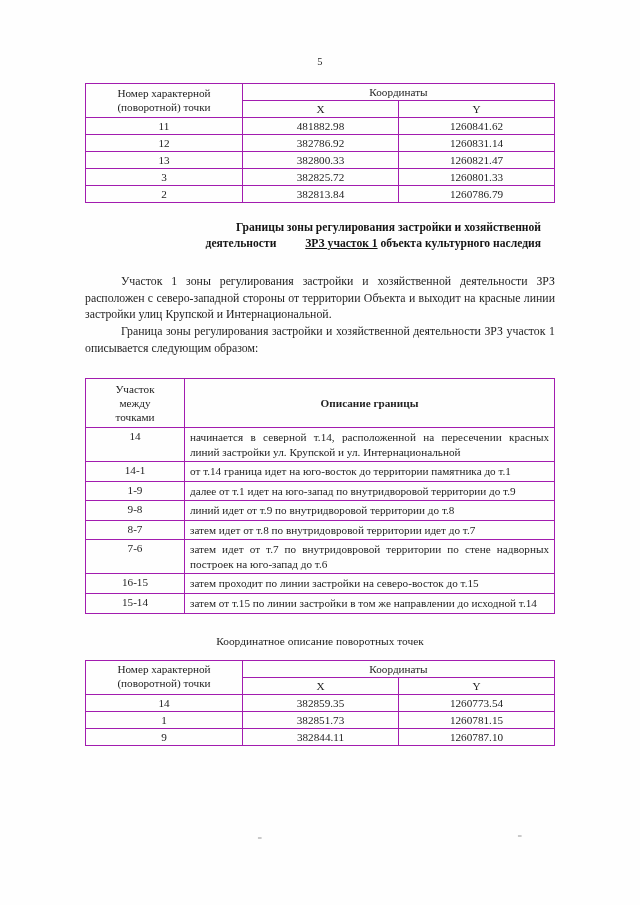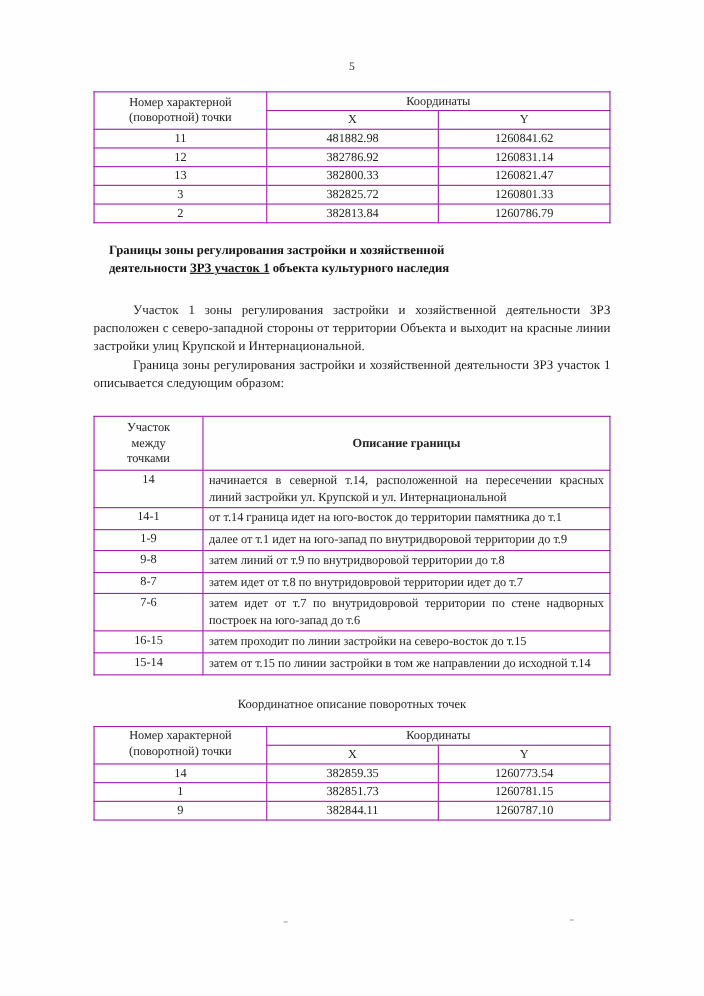--- a/index.html
+++ b/index.html
@@ -73,30 +73,31 @@
     padding: 2px 4px;
   }
   .coord-table td.c-val {
     text-align: center;
     padding: 2px 4px;
   }
   .coord-table .col-x { width: 161px; }
 
   
   .section-heading {
-    text-align: left;
+    text-align: right;
     font-weight: bold;
     font-size: 11.6px;
     line-height: 1.42;
     margin: 17px 0 0 0;
     padding: 0 14px;
     color: #141414;
   }
   .section-heading .u {
     text-decoration: underline;
+    margin-left: 26px;
   }
   p.body-par {
     text-align: justify;
     text-justify: inter-word;
     font-size: 11.8px;
     line-height: 1.42;
     margin: 0;
     text-indent: 36px;
     color: #1e1e1e;
   }
@@ -232,21 +233,21 @@
         <tr>
           <td class="d-seg">14-1</td>
           <td class="d-desc">от т.14 граница идет на юго-восток до территории памятника до т.1</td>
         </tr>
         <tr>
           <td class="d-seg">1-9</td>
           <td class="d-desc">далее от т.1 идет на юго-запад по внутридворовой территории до т.9</td>
         </tr>
         <tr>
           <td class="d-seg">9-8</td>
-          <td class="d-desc single">затем линий от т.9 по внутридворовой территории до т.8</td>
+          <td class="d-desc single">линий идет от т.9 по внутридворовой территории до т.8</td>
         </tr>
         <tr>
           <td class="d-seg">8-7</td>
           <td class="d-desc single">затем идет от т.8 по внутридовровой территории идет до т.7</td>
         </tr>
         <tr>
           <td class="d-seg">7-6</td>
           <td class="d-desc">затем идет от т.7 по внутридовровой территории по стене надворных построек на юго-запад до т.6</td>
         </tr>
         <tr>

